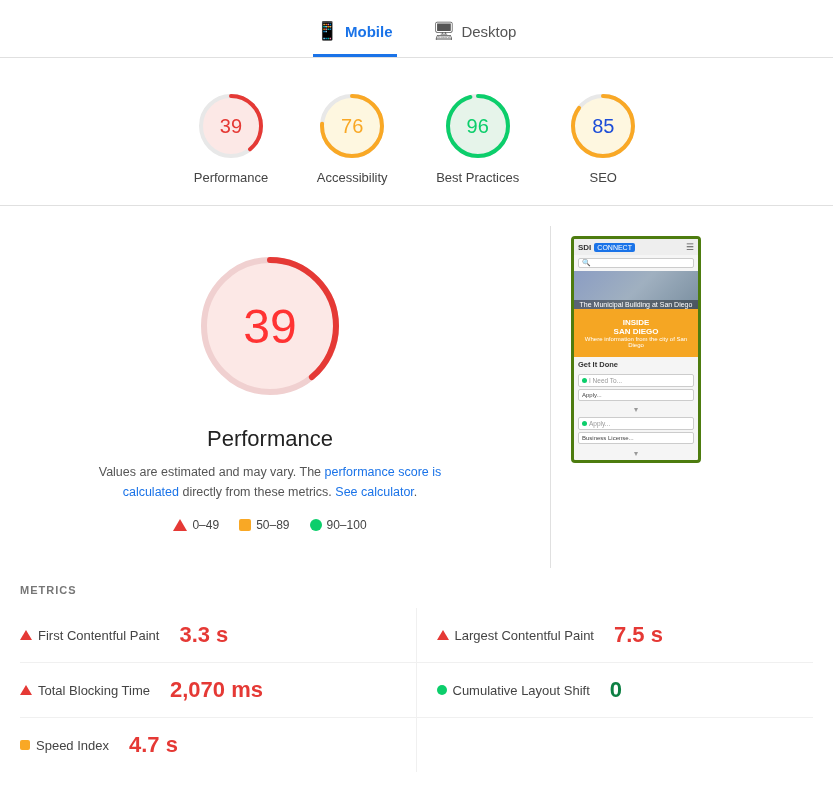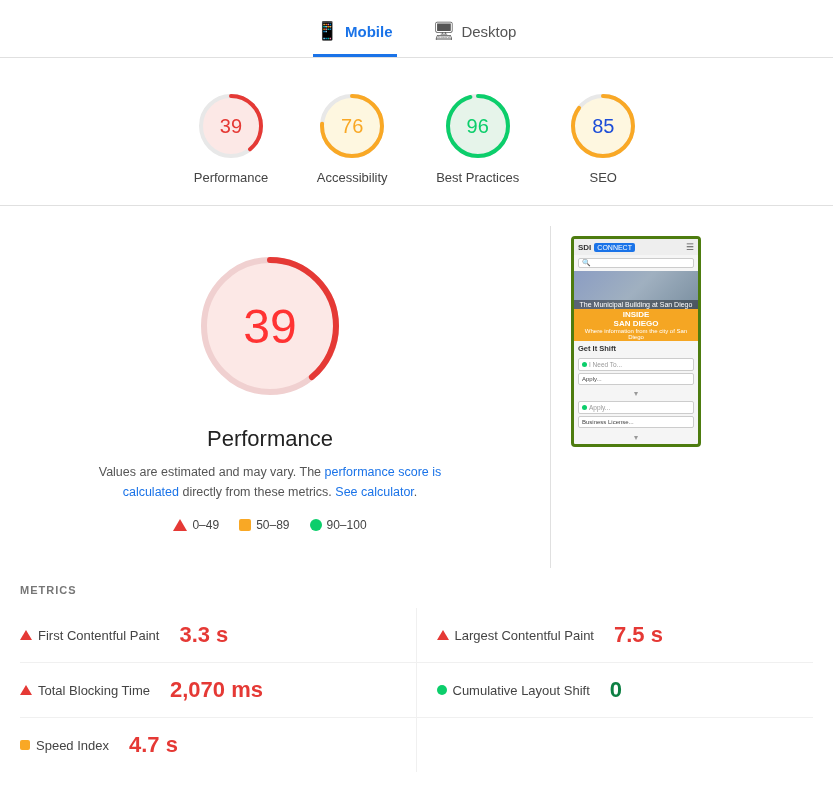--- a/index.html
+++ b/index.html
@@ -170,21 +170,21 @@
       background: #eee;
       padding: 3px 4px;
       gap: 3px;
     }
     .ss-logo { font-size: 8px; font-weight: bold; color: #333; }
     .ss-btn { background: #1a73e8; color: #fff; border-radius: 2px; font-size: 7px; padding: 1px 3px; }
     .ss-menu { font-size: 9px; color: #555; margin-left: auto; }
     .ss-searchbar { background: #fff; margin: 3px 4px; border: 1px solid #ccc; border-radius: 2px; height: 10px; display: flex; align-items: center; padding: 0 3px; }
     .ss-image { background: linear-gradient(135deg, #8B9DC3 0%, #a0b0c0 50%, #7a8fa0 100%); height: 38px; display: flex; align-items: flex-end; justify-content: center; }
     .ss-caption { font-size: 7px; color: #fff; background: rgba(0,0,0,0.4); width: 100%; text-align: center; padding: 1px 0; }
-    .ss-inside { background: #f5a623; color: #fff; padding: 4px; text-align: center; font-weight: bold; font-size: 8px; height: 32px; display: flex; align-items: center; justify-content: center; flex-direction: column; }
+    .ss-inside { background: #f5a623; color: #fff; padding: 4px; text-align: center; font-weight: bold; font-size: 8px; height: 48px; display: flex; align-items: center; justify-content: center; flex-direction: column; }
     .ss-inside-sub { font-size: 6px; font-weight: normal; }
     .ss-get-it-done { padding: 3px 4px; font-size: 7.5px; font-weight: bold; color: #333; }
     .ss-field { background: #fff; border: 1px solid #ccc; border-radius: 2px; margin: 2px 4px; padding: 2px 3px; font-size: 6.5px; color: #999; display: flex; align-items: center; gap: 2px; }
     .ss-field-dot { width: 5px; height: 5px; background: #0cce6b; border-radius: 50%; }
     .ss-select { background: #fff; border: 1px solid #ccc; border-radius: 2px; margin: 2px 4px 1px 4px; padding: 2px 3px; font-size: 6px; color: #444; }
     .ss-expand-icon { font-size: 8px; color: #999; text-align: center; }
 
     .metrics-section {
       padding: 16px 20px 0 20px;
     }
@@ -354,21 +354,21 @@
         <span style="font-size:7px;color:#aaa;">🔍</span>
       </div>
       <div class="ss-image">
         <div class="ss-caption">The Municipal Building at San Diego</div>
       </div>
       <div class="ss-inside">
         <span>INSIDE</span>
         <span>SAN DIEGO</span>
         <span class="ss-inside-sub">Where information from the city of San Diego</span>
       </div>
-      <div class="ss-get-it-done">Get It Shift</div>
+      <div class="ss-get-it-done">Get It Done</div>
       <div class="ss-field">
         <span class="ss-field-dot"></span>
         <span>I Need To...</span>
       </div>
       <div class="ss-select">Apply...</div>
       <div style="text-align:center;padding:1px 0;">
         <span class="ss-expand-icon">▾</span>
       </div>
       <div class="ss-field">
         <span class="ss-field-dot"></span>

